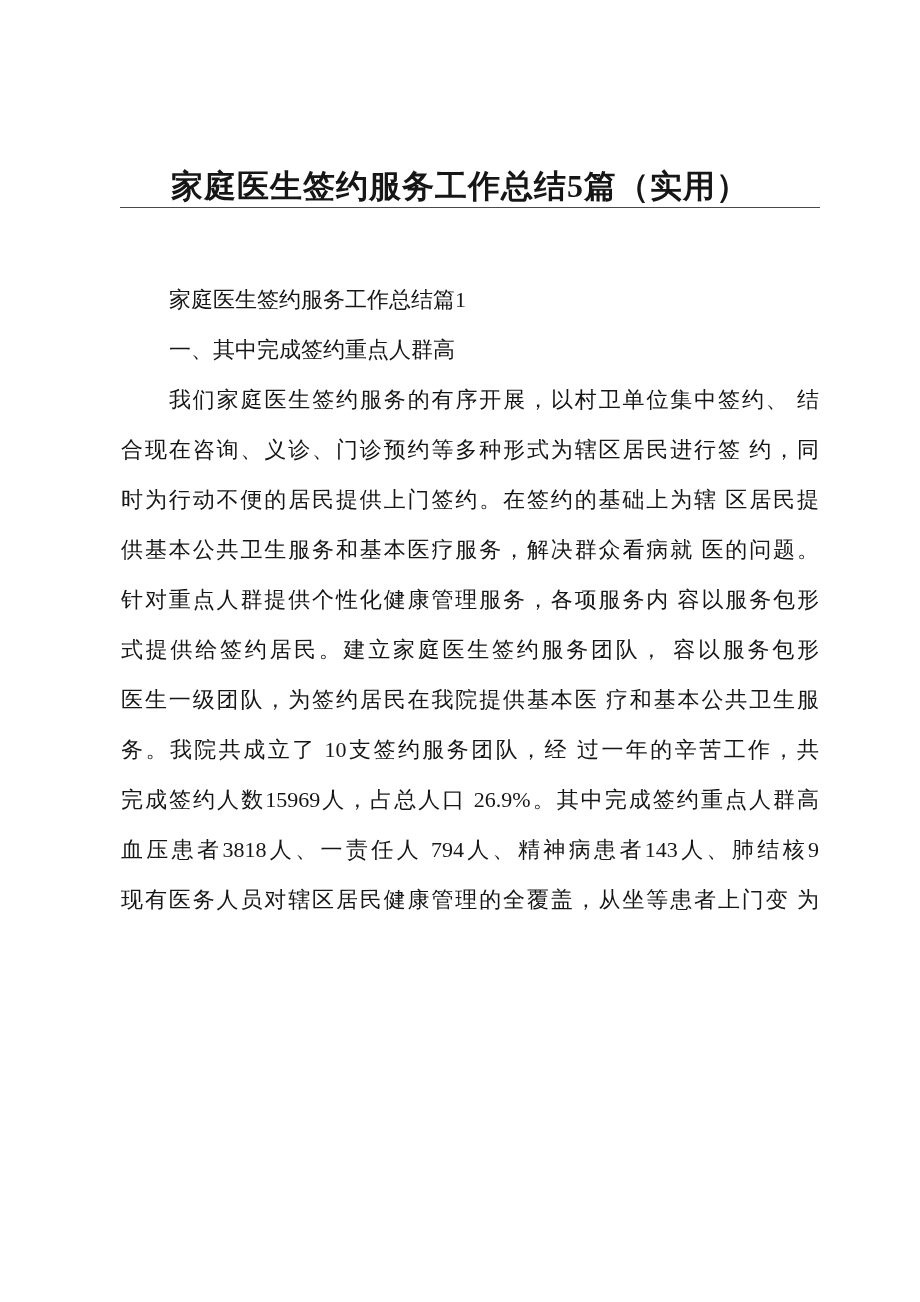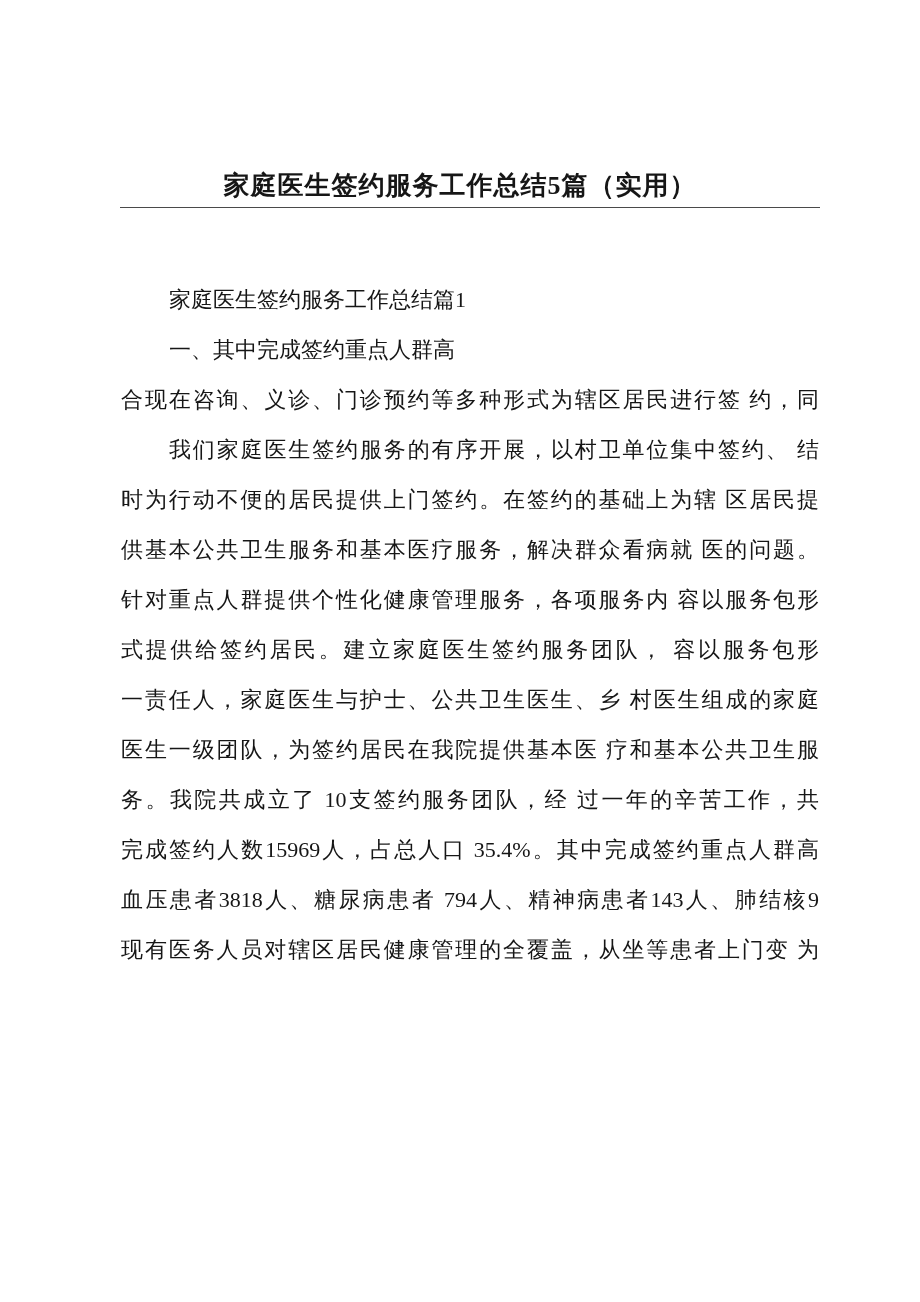--- a/index.html
+++ b/index.html
@@ -12,21 +12,21 @@
     overflow: hidden;
     font-family: "Liberation Serif", "DejaVu Serif", serif;
     color: #161616;
   }
   .doc-title {
     position: absolute;
     top: 170px;
     left: 0;
     width: 920px;
     text-align: center;
-    font-size: 26px;
+    font-size: 32px;
     font-weight: bold;
     letter-spacing: 1px;
     line-height: 32px;
   }
   .title-rule {
     position: absolute;
     top: 207px;
     left: 120px;
     width: 700px;
     height: 1px;
@@ -61,27 +61,26 @@
 
 <div class="page">
 
   <div class="doc-title">家庭医生签约服务工作总结5篇（实用）</div>
 
   <div class="title-rule"></div>
 
   <div class="body-block">
     <div class="line indent short">家庭医生签约服务工作总结篇1</div>
     <div class="line indent short">一、其中完成签约重点人群高</div>
+    <div class="line indent">我们家庭医生签约服务的有序开展，以村卫单位集中签约、 结</div>
     <div class="line">合现在咨询、义诊、门诊预约等多种形式为辖区居民进行签 约，同</div>
-    <div class="line indent">我们家庭医生签约服务的有序开展，以村卫单位集中签约、 结</div>
     <div class="line">时为行动不便的居民提供上门签约。在签约的基础上为辖 区居民提</div>
     <div class="line">供基本公共卫生服务和基本医疗服务，解决群众看病就 医的问题。</div>
     <div class="line">针对重点人群提供个性化健康管理服务，各项服务内 容以服务包形</div>
     <div class="line">式提供给签约居民。建立家庭医生签约服务团队， 容以服务包形</div>
-    <div class="line">一责任人，家庭医生与护士、公共卫生医生、乡 村医生组成的家庭</div>
     <div class="line">医生一级团队，为签约居民在我院提供基本医 疗和基本公共卫生服</div>
     <div class="line">务。我院共成立了 10支签约服务团队，经 过一年的辛苦工作，共</div>
-    <div class="line">完成签约人数15969人，占总人口 35.4%。其中完成签约重点人群高</div>
-    <div class="line">血压患者3818人、糖尿病患者 794人、精神病患者143人、肺结核9</div>
+    <div class="line">完成签约人数15969人，占总人口 26.9%。其中完成签约重点人群高</div>
+    <div class="line">血压患者3818人、一责任人 794人、精神病患者143人、肺结核9</div>
     <div class="line">现有医务人员对辖区居民健康管理的全覆盖，从坐等患者上门变 为</div>
   </div>
 
 </div>
 
 </body></html>

